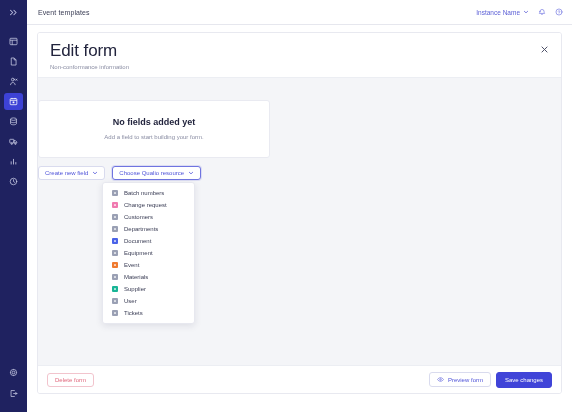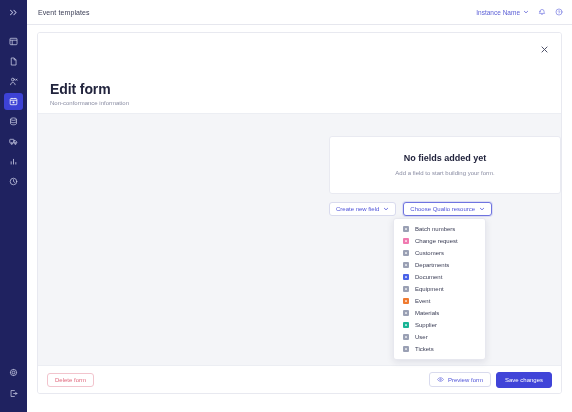--- a/index.html
+++ b/index.html
@@ -128,46 +128,45 @@
     min-height: 0;
   }
   .panel-header {
     padding: 8px 12px 7px 12px;
     background: #ffffff;
     border-bottom: 1px solid #eceef3;
     position: relative;
     flex-shrink: 0;
   }
   .panel-title {
-    font-size: 14px;
-    font-weight: bold;
+    font-size: 17px;
+    font-weight: normal;
     color: #22243d;
     letter-spacing: -.1px;
-    margin-top: 40px;
   }
   .panel-subtitle {
     font-size: 6px;
     color: #8a8da3;
     margin-top: 3px;
   }
   .close-btn {
     position: absolute;
     top: 11px; right: 11px;
     width: 11px; height: 11px;
     display: flex; align-items: center; justify-content: center;
     color: #4a4d66;
   }
 
   .panel-body {
     flex: 1;
     background: #f4f5f8;
     position: relative;
     display: flex;
     flex-direction: column;
-    align-items: flex-end;
+    align-items: flex-start;
     padding-top: 22px;
     min-height: 0;
   }
 
   .empty-card {
     width: 232px;
     background: #ffffff;
     border: 1px solid #e9eaf1;
     border-radius: 3px;
     padding: 16px 10px 17px 10px;

